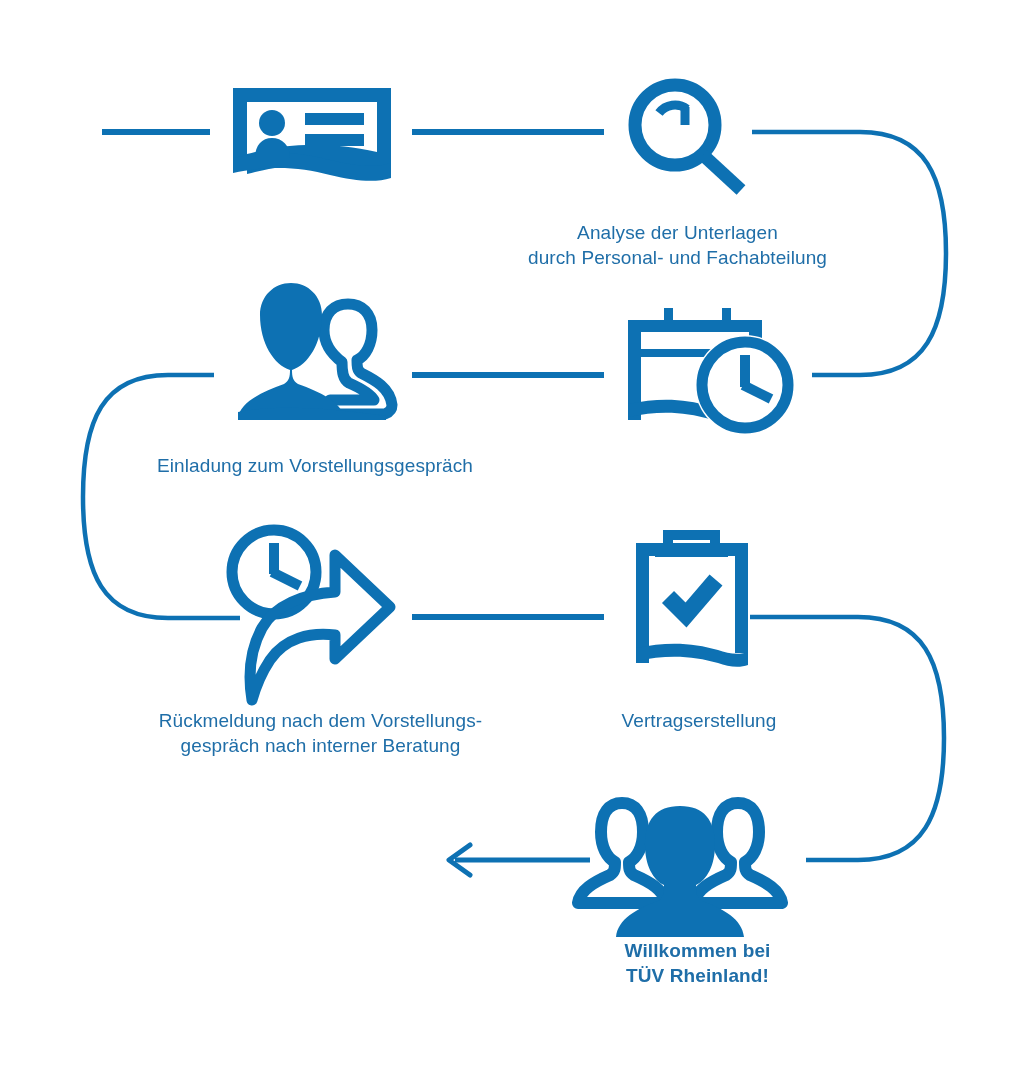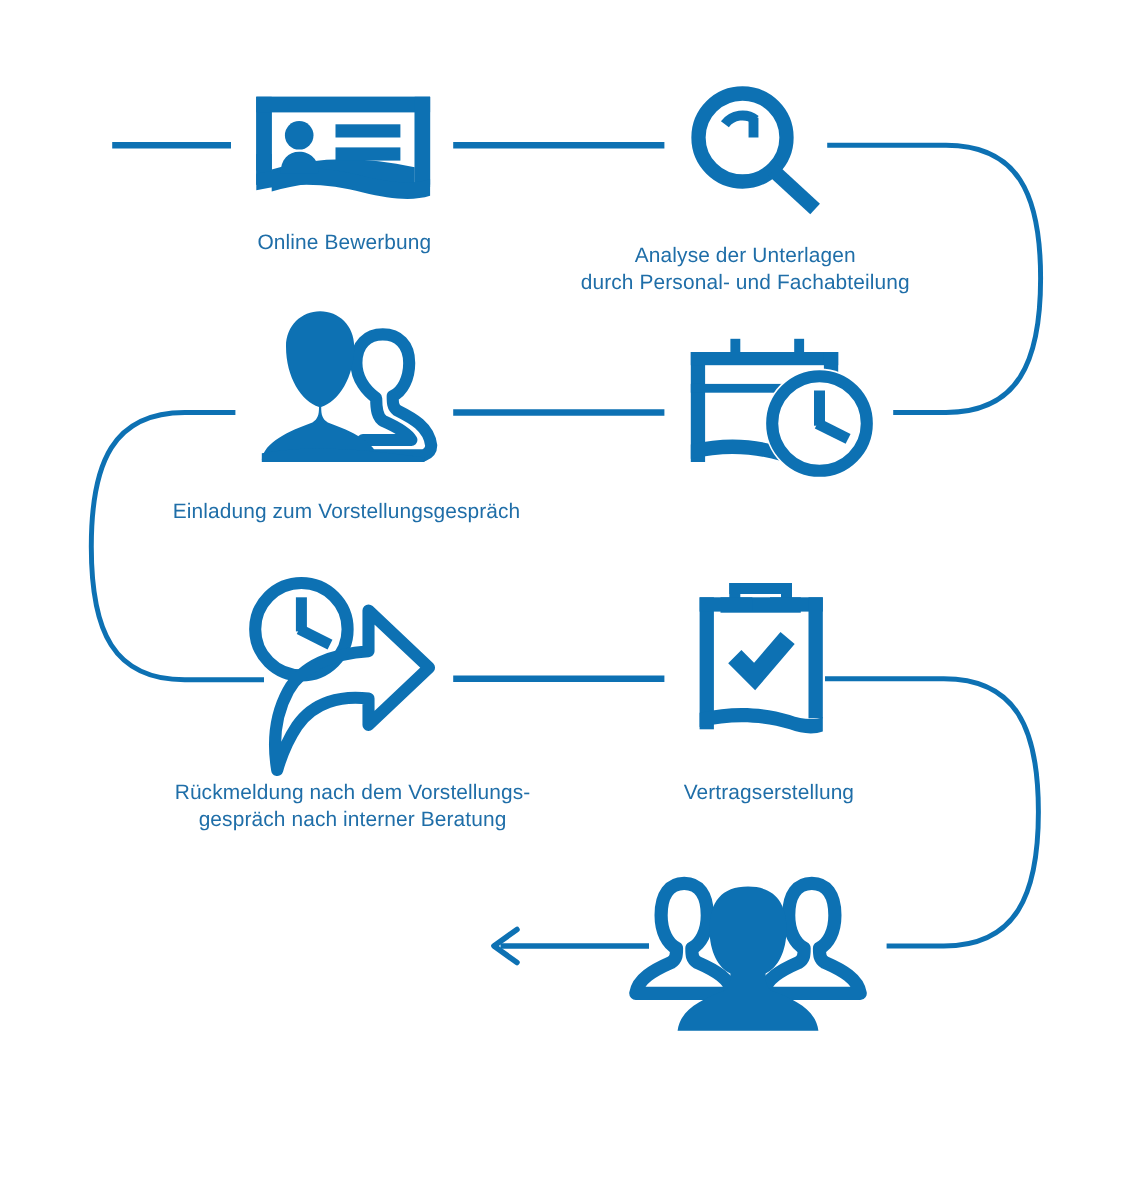--- a/index.html
+++ b/index.html
@@ -188,27 +188,28 @@
                C 731 872 731 868 731 862 C 723 858 717 847 717 832 Z" fill="none" stroke="#0d71b3" stroke-width="12" stroke-linejoin="round"></path>
 
       <path d="M 645 845 C 645 820 656 806 680 806 C 704 806 715 820 715 845
                C 715 865 707 880 696 885 C 696 892 696 897 702 901
                C 724 909 742 919 744 937 L 616 937 C 618 919 636 909 658 901
                C 664 897 664 892 664 885 C 653 880 645 865 645 845 Z" fill="#0d71b3"></path>
     </g>
 
   </svg>
 
-  <div class="step-label" style="left:158px; top:208px; width:310px;">Online Bewerbung</div>
 
   <div class="step-label" style="left:505px; top:220px; width:345px;">Analyse der Unterlagen
 durch Personal- und Fachabteilung</div>
 
 
   <div class="step-label" style="left:110px; top:453px; width:410px;">Einladung zum Vorstellungsgespräch</div>
 
   <div class="step-label" style="left:88px; top:708px; width:465px;">Rückmeldung nach dem Vorstellungs-
 gespräch nach interner Beratung</div>
 
   <div class="step-label" style="left:574px; top:708px; width:250px;">Vertragserstellung</div>
 
+  <div class="step-label bold" style="left:570px; top:938px; width:255px;">Willkommen bei
+TÜV Rheinland!</div>
 
 </div>
 
 </body></html>

